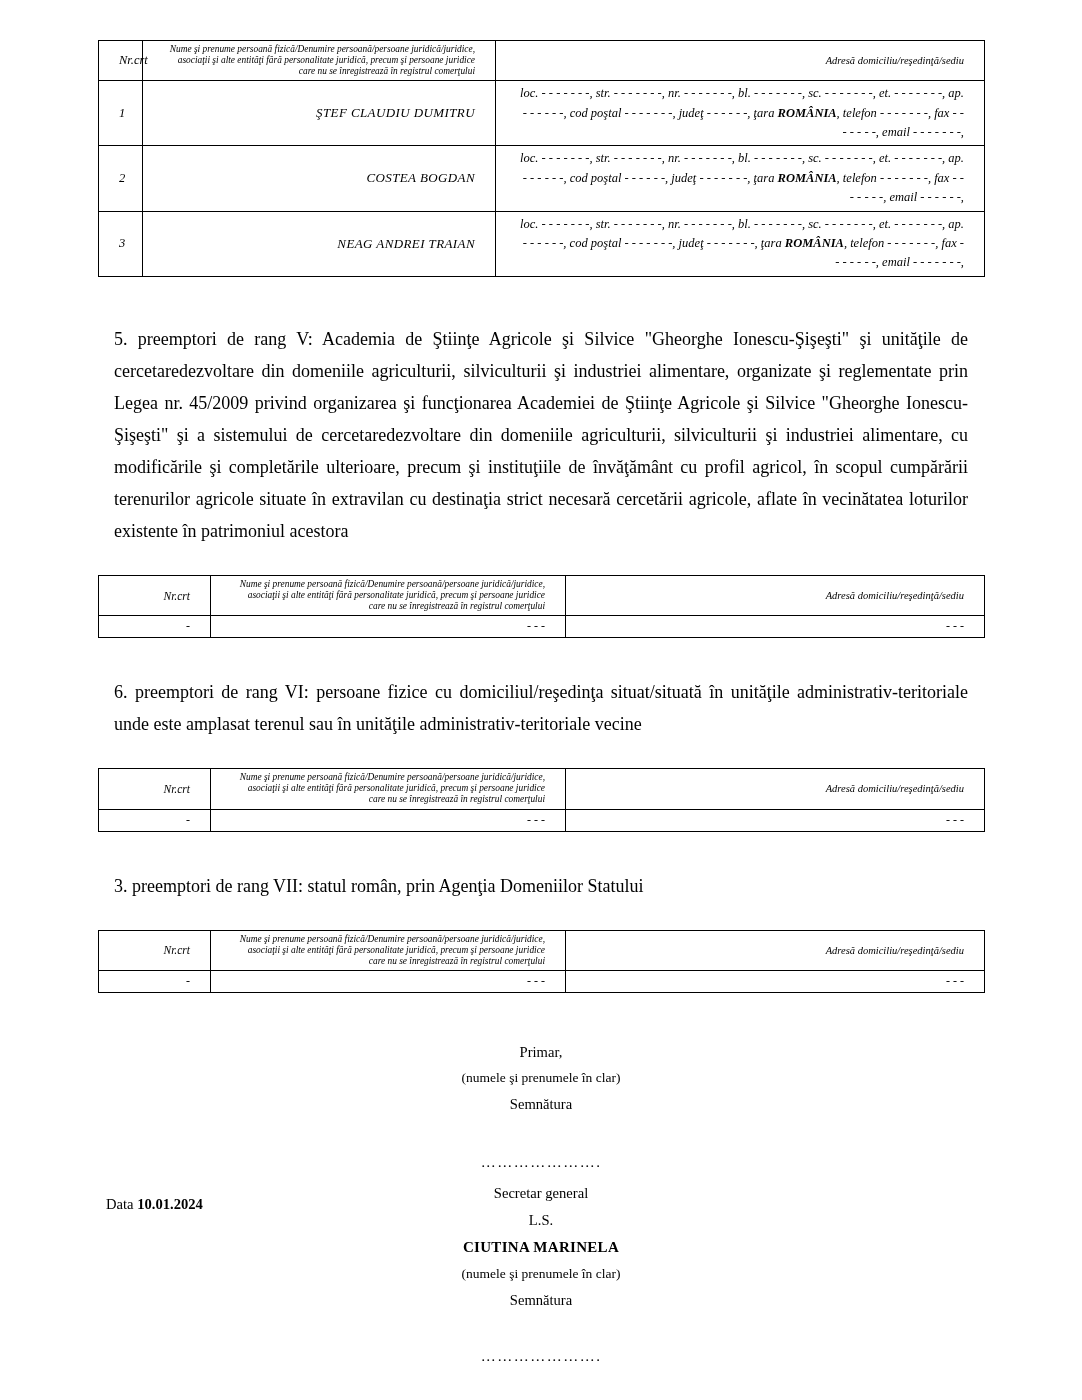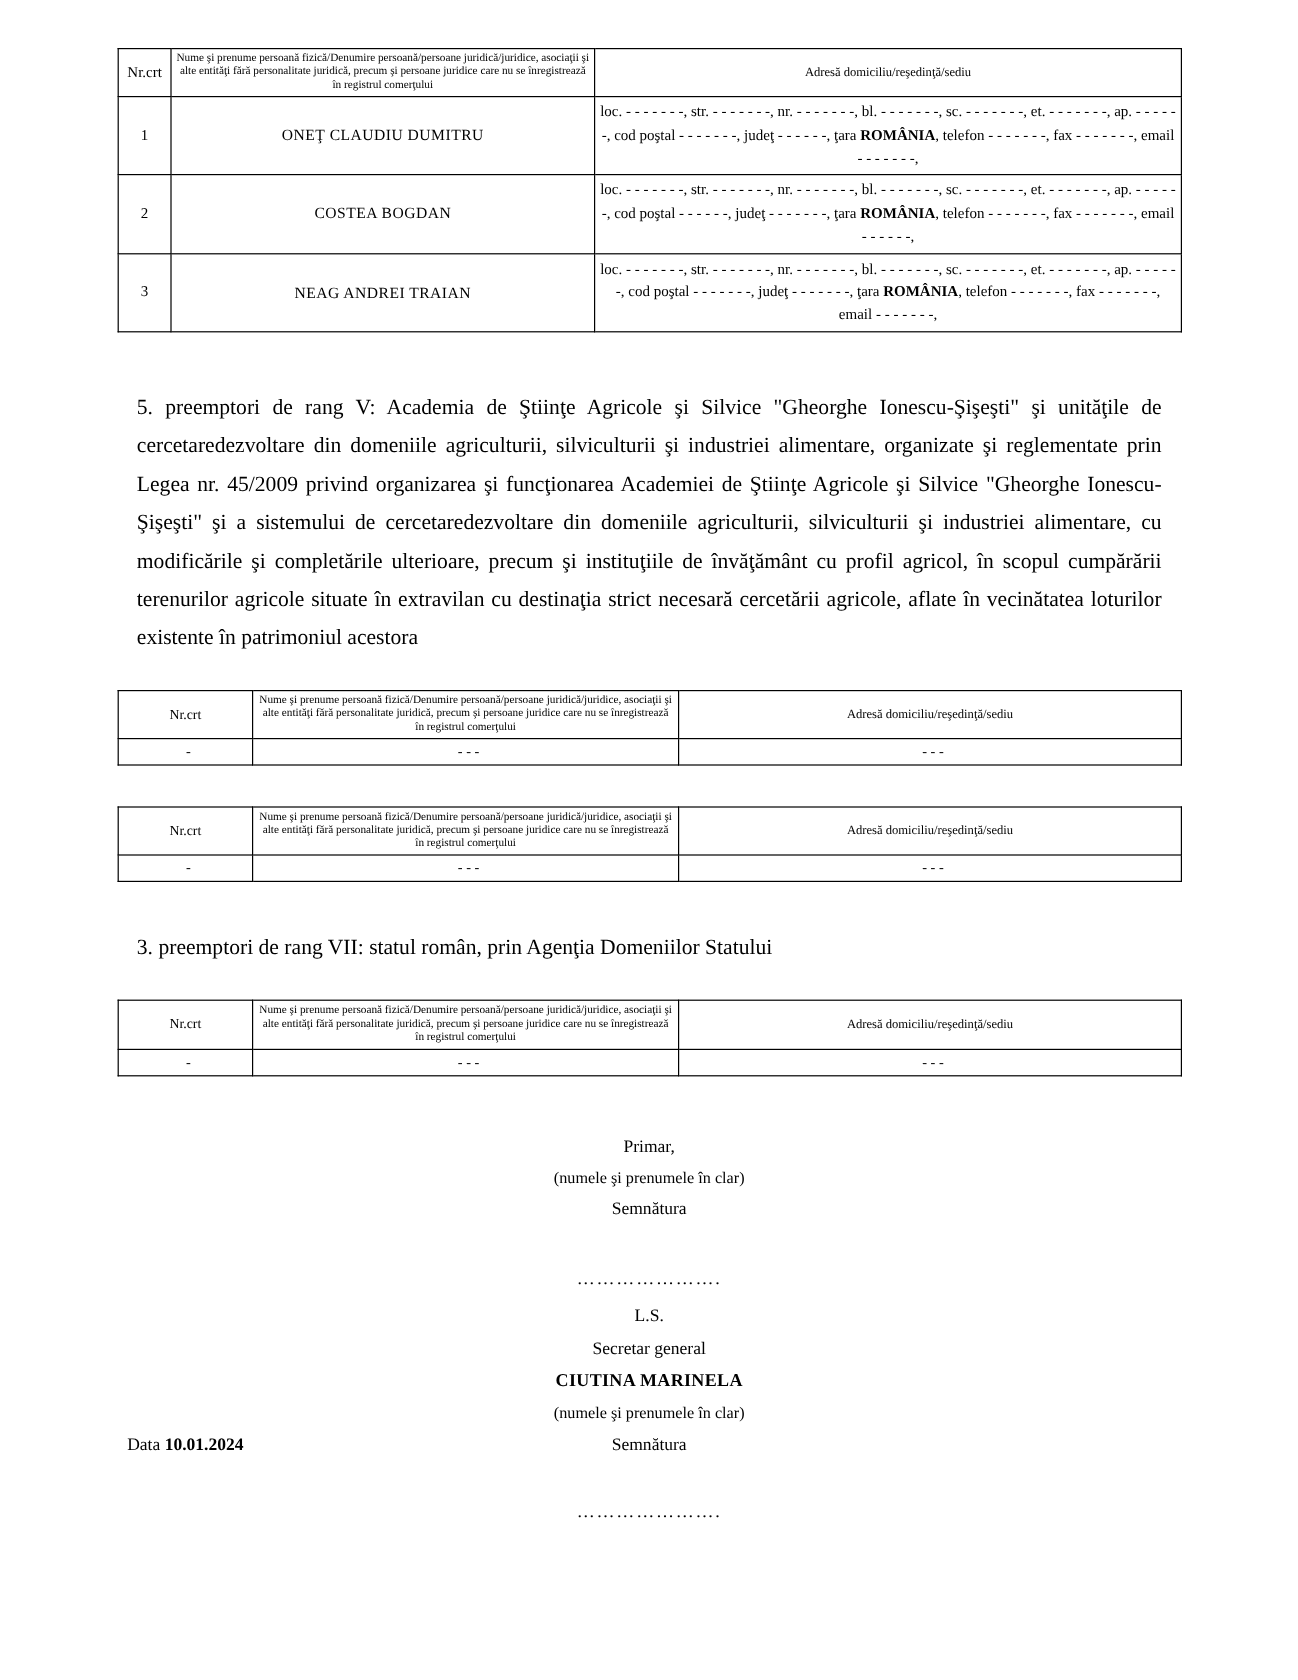--- a/index.html
+++ b/index.html
@@ -33,23 +33,24 @@
   table.doc-table {
     border-collapse: collapse;
     width: 100%;
     table-layout: fixed;
     margin: 0;
   }
   table.doc-table td,
   table.doc-table th {
     border: 1px solid #000000;
     vertical-align: middle;
-    padding: 3px 4px;
+    padding: 3px 20px;
     font-weight: normal;
-    text-align: center;
+    text-align: right;
+    font-style: italic;
   }
   .hdr-nr {
     font-size: 12.5px;
     text-align: left;
     vertical-align: middle;
   }
   .hdr-nume {
     font-size: 9.4px;
     line-height: 1.18;
     text-align: justify;
@@ -158,21 +159,21 @@
         </colgroup>
       <tbody>
         <tr>
           <td class="hdr-nr">Nr.crt</td>
           <td class="hdr-nume">Nume şi prenume persoană fizică/Denumire persoană/persoane juridică/juridice, asociaţii şi alte entităţi fără personalitate juridică, precum şi persoane juridice care nu se înregistrează în registrul comerţului</td>
           <td class="hdr-adr">Adresă domiciliu/reşedinţă/sediu</td>
         </tr>
 
         <tr>
           <td class="cell-nr">1</td>
-          <td class="cell-name">ONEŢ CLAUDIU DUMITRU</td>
+          <td class="cell-name">ŞTEF CLAUDIU DUMITRU</td>
           <td class="cell-addr">
             <span>loc. - - - - - - -, str. - - - - - - -, nr. - - - - - - -, bl. - - - - - - -, sc. - - - - - - -, et. - - - - - - -, ap.</span>
             <span>- - - - - -, cod poştal - - - - - - -, judeţ - - - - - -, ţara </span><b>ROMÂNIA</b><span>, telefon - - - - - - -, fax</span>
             <span>- - - - - - -, email - - - - - - -,</span>
           </td>
         </tr>
 
         <tr>
           <td class="cell-nr">2</td>
           <td class="cell-name">COSTEA BOGDAN</td>
@@ -214,20 +215,21 @@
         <tr>
           <td class="cell-dash">-</td>
           <td class="cell-dash">- - -</td>
           <td class="cell-dash">- - -</td>
         </tr>
       </tbody>
     </table>
 
     <div class="sp-22"></div>
 
+    <p class="para">6. preemptori de rang VI: persoane fizice cu domiciliul/reşedinţa situat/situată în unităţile administrativ-teritoriale unde este amplasat terenul sau în unităţile administrativ-teritoriale vecine</p>
     <div class="sp-12"></div>
     <table class="doc-table t-small">
       <colgroup>
           <col class="c1">
           <col class="c2">
           <col class="c3">
         </colgroup>
       <tbody>
         <tr>
           <td class="hdr-nr">Nr.crt</td>
@@ -268,22 +270,22 @@
 
     <div class="sig-block">
       <div class="sig-line">Primar,</div>
       <div class="sig-small">(numele şi prenumele în clar)</div>
       <div class="sig-line">Semnătura</div>
       <div class="gap-sign"></div>
       <div class="dots">………………….</div>
     </div>
 
     <div class="sig-block" style="margin-top:4px;">
+      <div class="sig-line">Secretar general</div>
       <div class="sig-line">L.S.</div>
-      <div class="sig-line">Secretar general</div>
       <div class="sig-name">CIUTINA MARINELA</div>
       <div class="sig-small">(numele şi prenumele în clar)</div>
       <div class="sig-line">Semnătura</div>
       <div class="gap-sign2"></div>
       <div class="dots">………………….</div>
     </div>
 
   </div>
 
   <div class="data-line">

